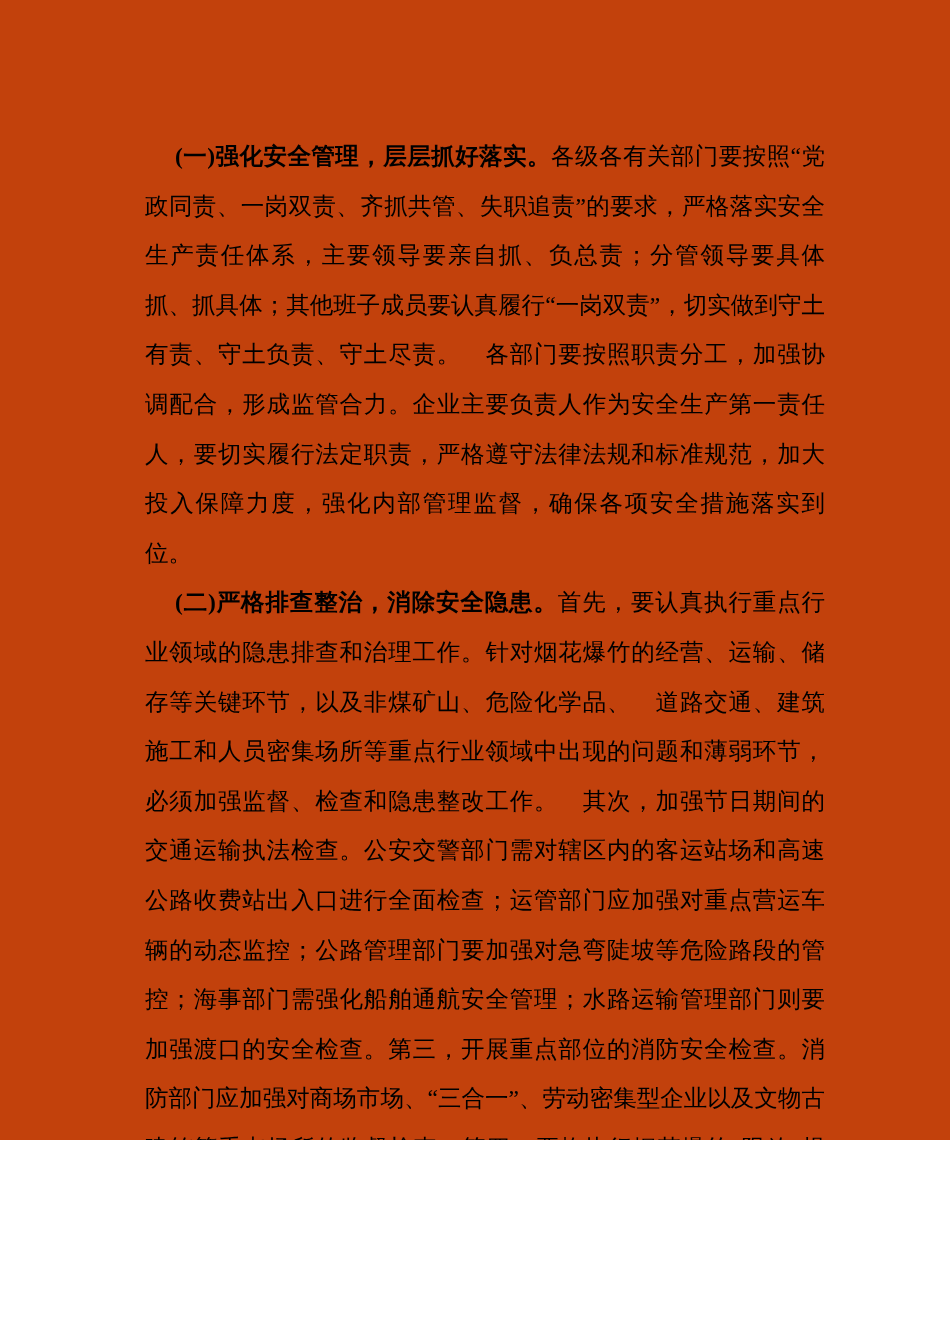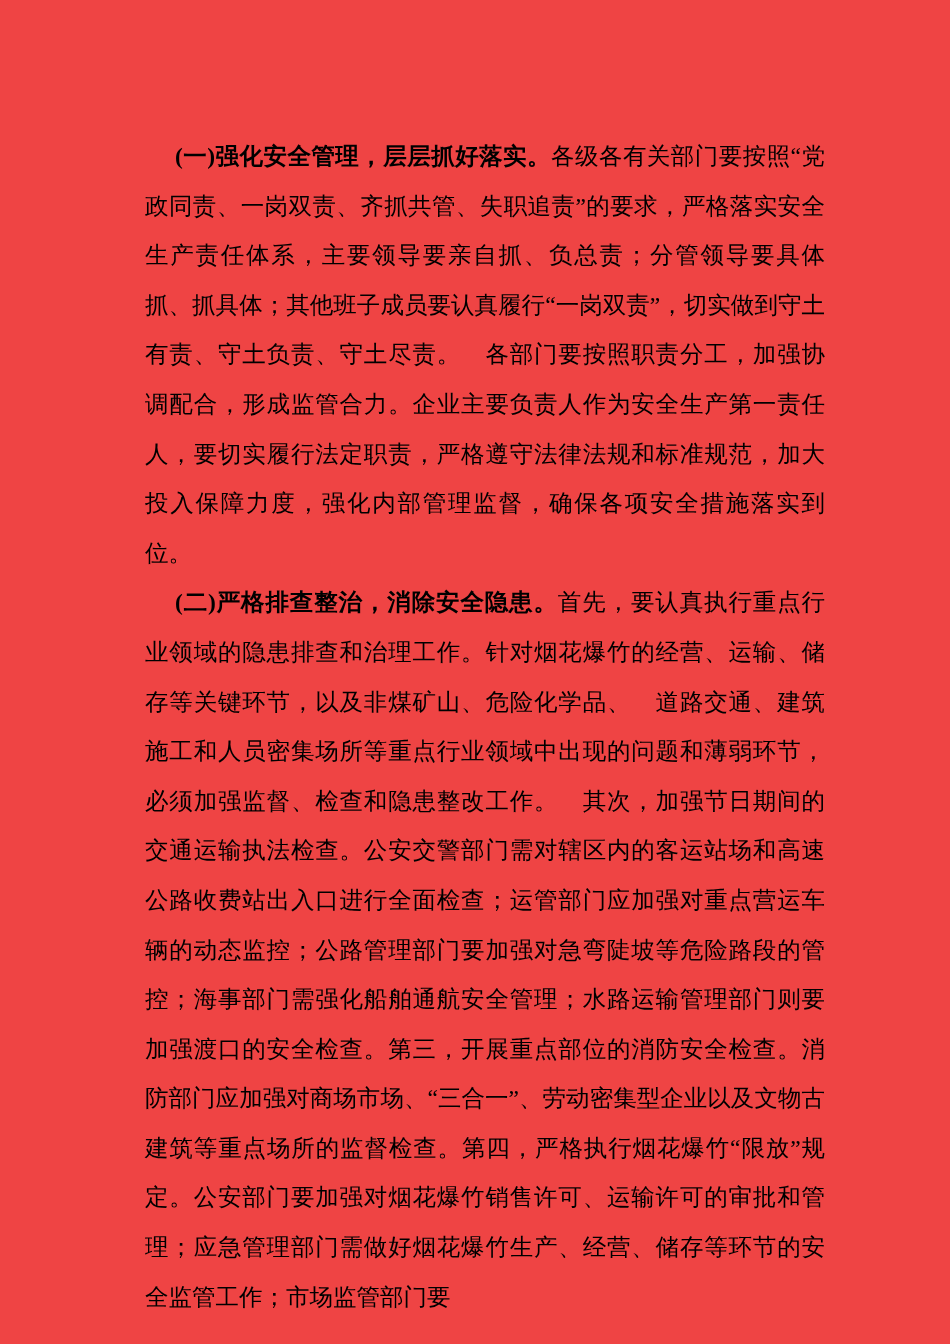--- a/index.html
+++ b/index.html
@@ -4,22 +4,22 @@
   <style>
     html, body {
       margin: 0;
       padding: 0;
       background: #ffffff;
     }
     .page {
       position: relative;
       box-sizing: border-box;
       width: 950px;
-      height: 1344px;
-      background: #ef4444;
+      height: 1140px;
+      background: #c2410c;
       color: #000000;
       overflow: hidden;
     }
     .doc-body {
       box-sizing: border-box;
       padding: 132px 125px 0 145px;
     }
     p.para {
       margin: 0;
       font-family: "Liberation Serif", "DejaVu Serif", serif;

